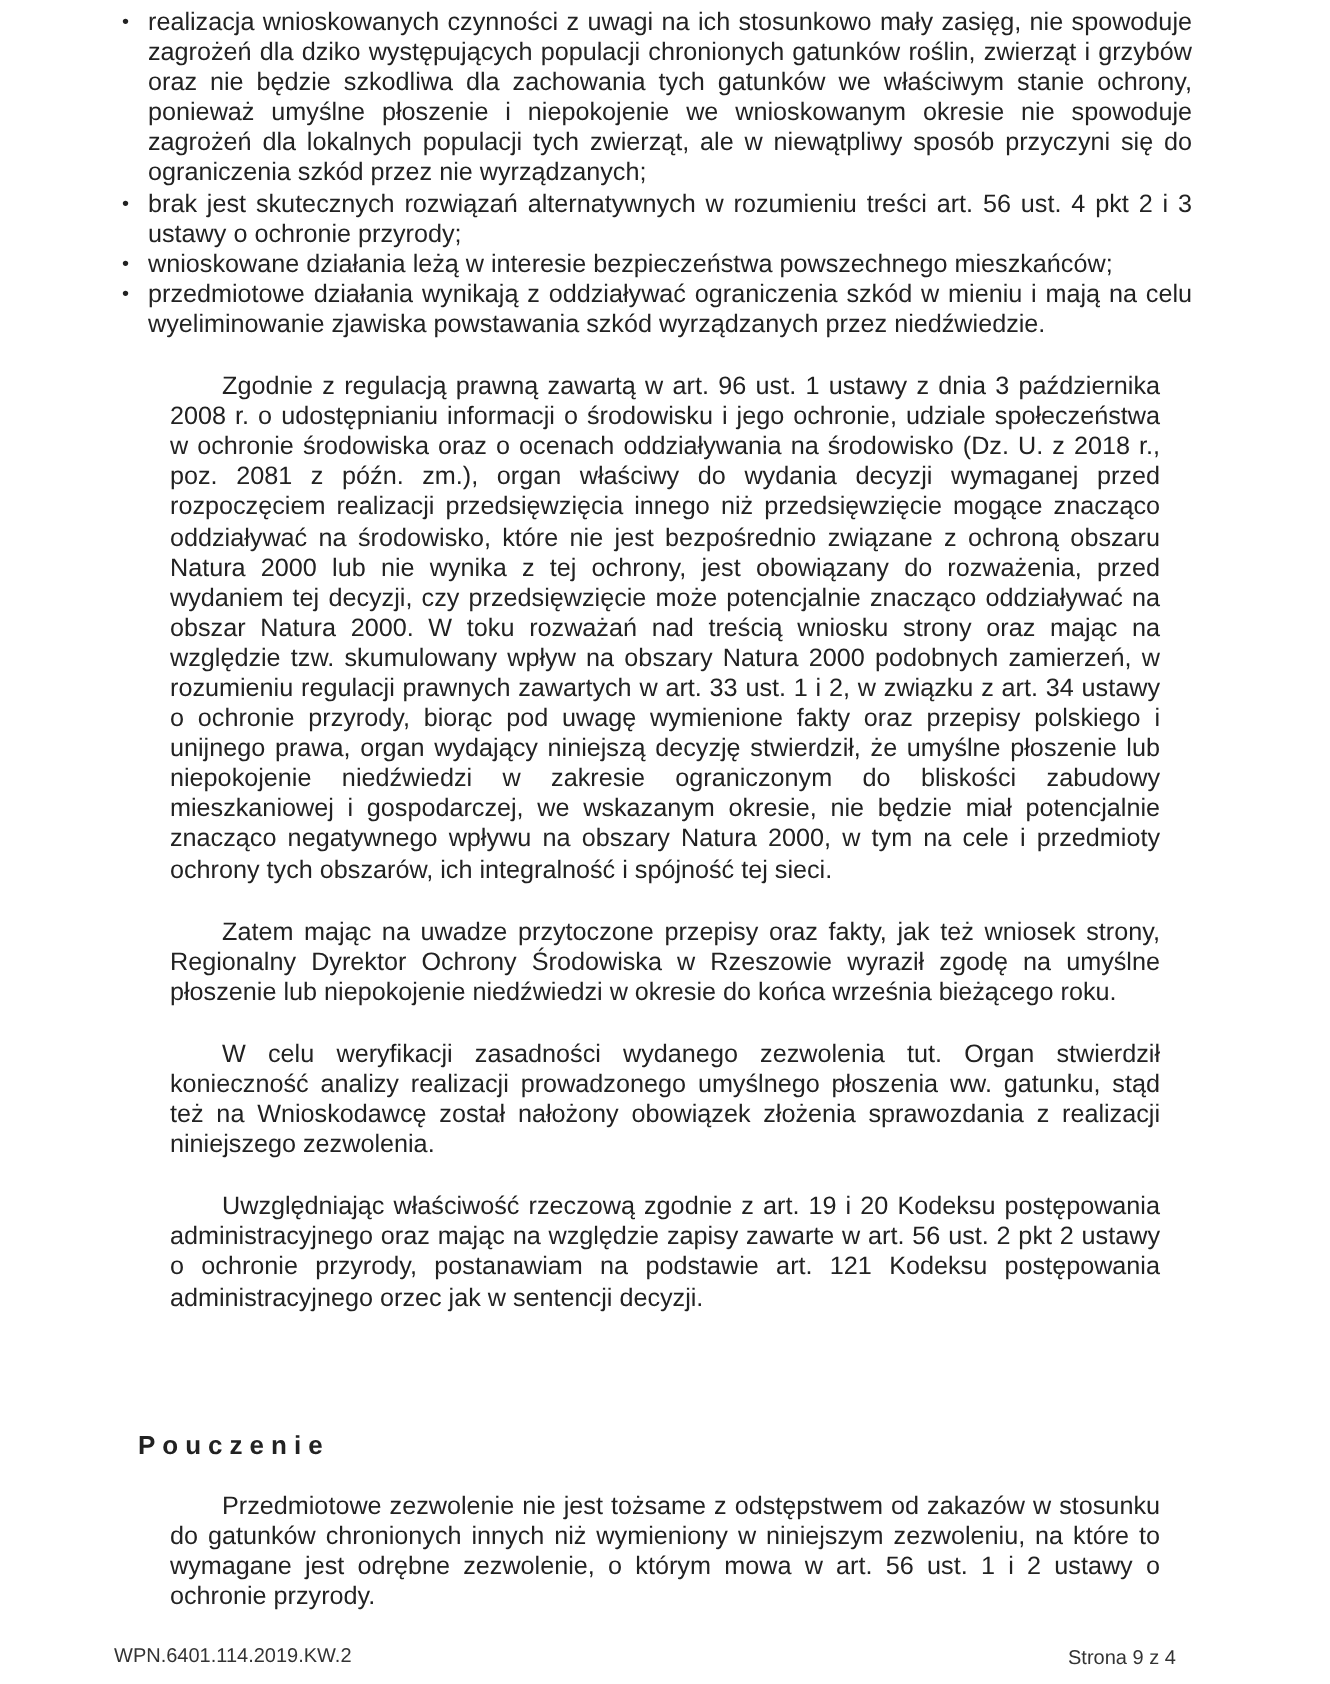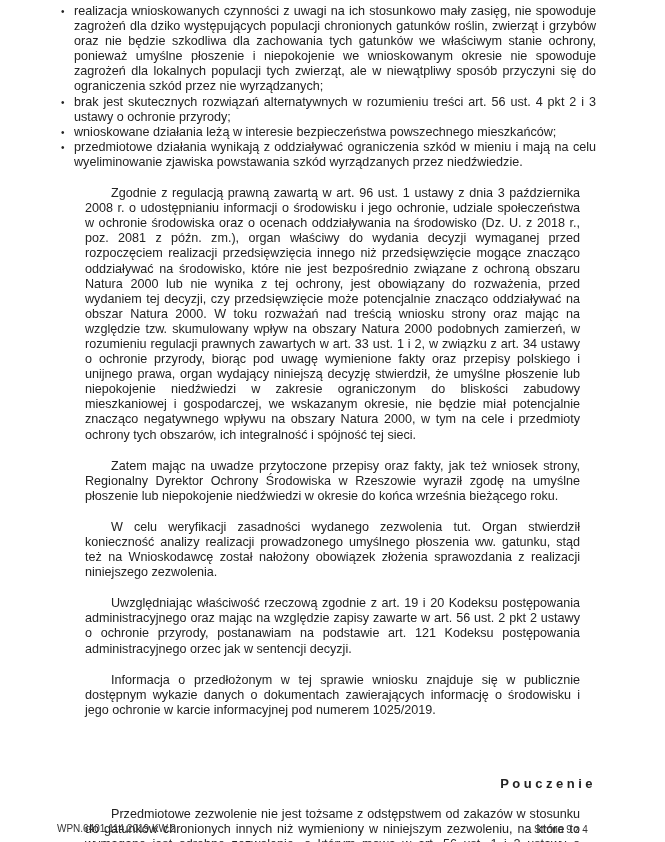--- a/index.html
+++ b/index.html
@@ -17,21 +17,21 @@
     ul.bullets { list-style: none; margin: 0; padding: 0; }
     ul.bullets li { position: relative; padding-left: 0; margin: 0; }
     ul.bullets li .dot {
       position: absolute; left: -13px; top: 0; font-size: 10px; line-height: 15.1px;
     }
     ul.bullets li .txt { display: block; }
     .bullet-block { margin-left: -5px; }
     p.para { margin: 16px; text-indent: 26px; }
     .para-block { margin-left: -5px; width: 527px; }
     .heading {
-      text-align: right; font-weight: bold; letter-spacing: 3.5px;
+      text-align: left; font-weight: bold; letter-spacing: 3.5px;
       font-size: 13px; margin: 58px 0 16px 0; text-indent: 0;
     }
     .footer-left {
       position: absolute; left: 57px; top: 823px; font-size: 10px; color: #333;
     }
     .footer-right {
       position: absolute; left: 534px; top: 824px; font-size: 10px; color: #333;
     }
   </style>
 </head>
@@ -57,21 +57,20 @@
         <span class="dot">•</span>
         <span class="txt">przedmiotowe działania wynikają z oddziaływać ograniczenia szkód w mieniu i mają na celu wyeliminowanie zjawiska powstawania szkód wyrządzanych przez niedźwiedzie.</span>
       </li>
     </ul>
 
     <div class="para-block">
       <p class="para">Zgodnie z regulacją prawną zawartą w art. 96 ust. 1 ustawy z dnia 3 października 2008 r. o udostępnianiu informacji o środowisku i jego ochronie, udziale społeczeństwa w ochronie środowiska oraz o ocenach oddziaływania na środowisko (Dz. U. z 2018 r., poz. 2081 z późn. zm.), organ właściwy do wydania decyzji wymaganej przed rozpoczęciem realizacji przedsięwzięcia innego niż przedsięwzięcie mogące znacząco oddziaływać na środowisko, które nie jest bezpośrednio związane z ochroną obszaru Natura 2000 lub nie wynika z tej ochrony, jest obowiązany do rozważenia, przed wydaniem tej decyzji, czy przedsięwzięcie może potencjalnie znacząco oddziaływać na obszar Natura 2000. W toku rozważań nad treścią wniosku strony oraz mając na względzie tzw. skumulowany wpływ na obszary Natura 2000 podobnych zamierzeń, w rozumieniu regulacji prawnych zawartych w art. 33 ust. 1 i 2, w związku z art. 34 ustawy o ochronie przyrody, biorąc pod uwagę wymienione fakty oraz przepisy polskiego i unijnego prawa, organ wydający niniejszą decyzję stwierdził, że umyślne płoszenie lub niepokojenie niedźwiedzi w zakresie ograniczonym do bliskości zabudowy mieszkaniowej i gospodarczej,  we wskazanym okresie, nie będzie miał potencjalnie znacząco negatywnego wpływu na obszary Natura 2000, w tym na cele i przedmioty ochrony tych obszarów, ich integralność i spójność tej sieci.</p>
       <p class="para">Zatem mając na uwadze przytoczone przepisy oraz fakty, jak też wniosek strony, Regionalny Dyrektor Ochrony Środowiska w Rzeszowie wyraził zgodę na umyślne płoszenie lub niepokojenie niedźwiedzi w okresie do końca września bieżącego roku.</p>
       <p class="para">W celu weryfikacji zasadności wydanego zezwolenia tut. Organ stwierdził konieczność analizy realizacji prowadzonego umyślnego płoszenia ww. gatunku, stąd też na Wnioskodawcę został nałożony obowiązek złożenia sprawozdania z realizacji niniejszego zezwolenia.</p>
       <p class="para">Uwzględniając właściwość rzeczową zgodnie z art. 19 i 20 Kodeksu postępowania administracyjnego oraz mając na względzie zapisy zawarte w art. 56 ust. 2 pkt 2 ustawy o ochronie przyrody, postanawiam na podstawie art. 121 Kodeksu postępowania administracyjnego orzec jak w sentencji decyzji.</p>
-      <p class="para">Informacja o przedłożonym w tej sprawie wniosku znajduje się w publicznie dostępnym wykazie danych o dokumentach zawierających informację o środowisku i jego ochronie w karcie informacyjnej pod numerem 1025/2019.</p>
 
       <div class="heading">Pouczenie</div>
 
       <p class="para">Przedmiotowe zezwolenie nie jest tożsame z odstępstwem od zakazów w stosunku do gatunków chronionych innych niż wymieniony w niniejszym zezwoleniu, na które to wymagane jest odrębne zezwolenie, o którym mowa w art. 56 ust. 1 i 2 ustawy o ochronie przyrody.</p>
     </div>
   </div>
 
   <div class="footer-left">WPN.6401.114.2019.KW.2</div>
   <div class="footer-right">Strona 9 z 4</div>
 </div>

